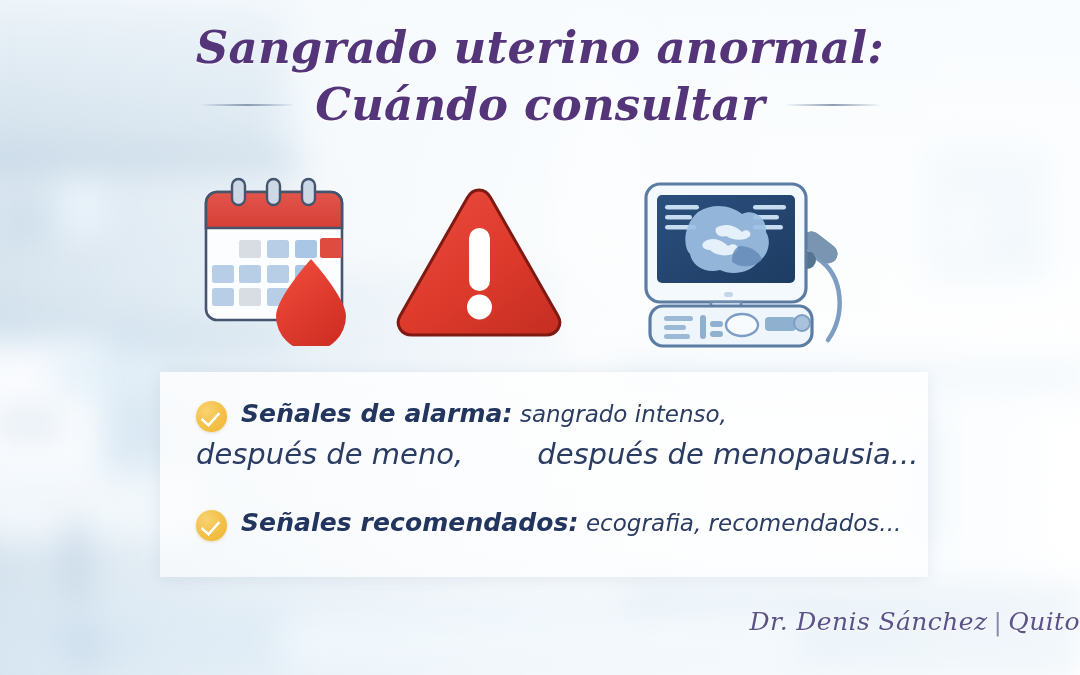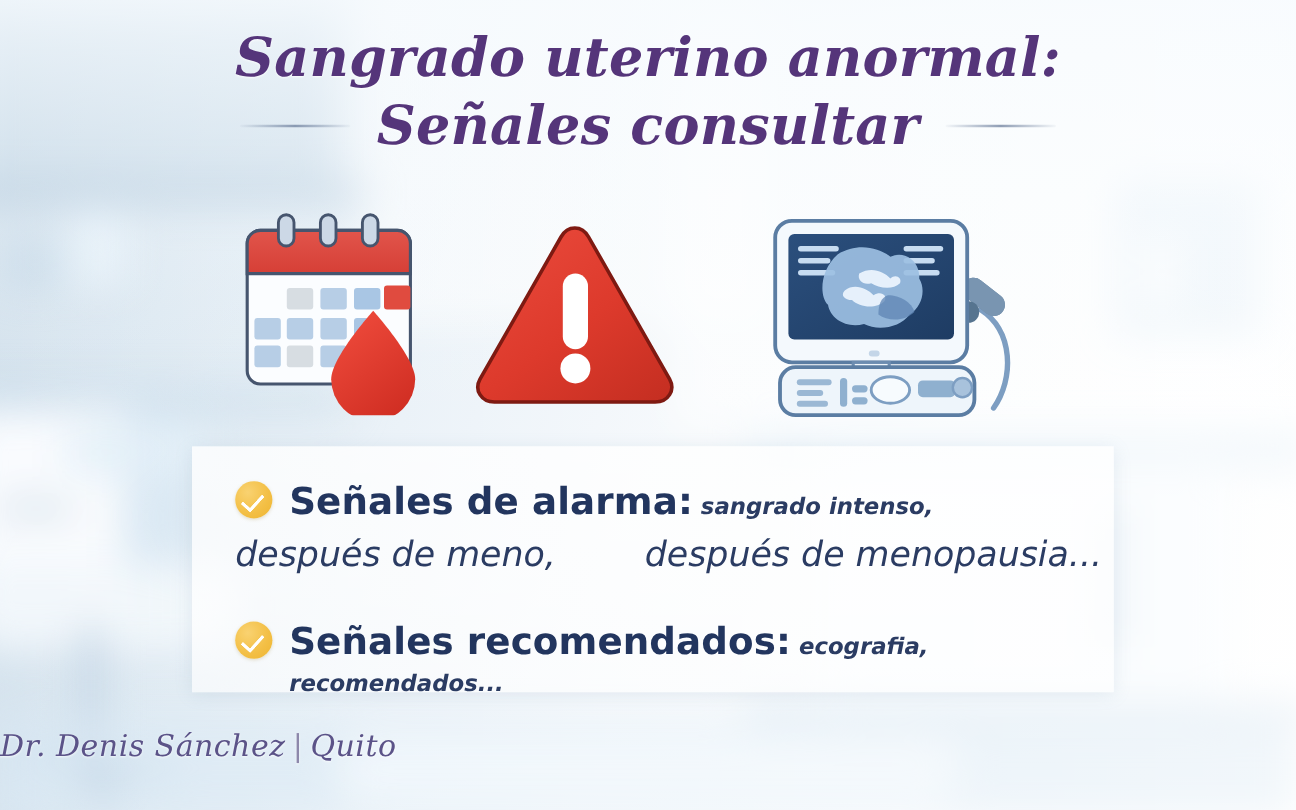--- a/index.html
+++ b/index.html
@@ -152,44 +152,45 @@
     left: 9px; top: 7px;
     width: 8px; height: 15px;
     border-right: 3.4px solid #ffffff;
     border-bottom: 3.4px solid #ffffff;
     transform: rotate(42deg);
     border-radius: 1px;
   }
   .btext { line-height: 1.42; }
   .btext .strong {
     font-weight: 700;
-    font-size: 31px;
+    font-style: italic;
+    font-size: 25px;
     letter-spacing: 0.1px;
   }
   .btext .light {
-    font-weight: 700;
-    font-style: italic;
-    font-size: 19px;
+    font-weight: 400;
+    font-style: italic;
+    font-size: 23px;
     color: #2b3c63;
   }
   .line-two {
     margin-top: 2px;
     font-weight: 400;
     font-style: italic;
     font-size: 29px;
     color: #2b3c63;
     margin-left: -45px;
   }
   .gap-span { display: inline-block; width: 74px; }
 
   
   .footer {
     position: absolute;
     left: 0; right: 0; top: 607px;
-    text-align: left;
+    text-align: right;
     color: #5b5388;
     font-family: "DejaVu Serif", serif;
     font-style: italic;
     font-size: 25px;
     letter-spacing: 0.4px;
     text-shadow: 0 1px 2px rgba(255,255,255,0.8);
   }
   .footer .sep { color: #8d88ab; padding: 0 6px; font-style: normal; }
 </style>
 </head>
@@ -223,21 +224,21 @@
     <div class="blob b-rt-lamp-stem"></div>
     <div class="blob b-floor"></div>
     <div class="blob b-floor-glow"></div>
   </div>
   <div class="bg-veil"></div>
 
   <div class="headline">
     <span class="line1">Sangrado uterino anormal:</span>
     <div class="sub-row">
       <span class="rule"></span>
-      <span class="line2">Señales consultar</span>
+      <span class="line2">Cuándo consultar</span>
       <span class="rule"></span>
     </div>
   </div>
 
   <div class="icon-row">
 
     <div class="icon-slot slot-calendar">
       <svg width="160" height="170" viewBox="0 0 160 170">
         <defs>
           <linearGradient id="calHead" x1="0" y1="0" x2="0" y2="1">

